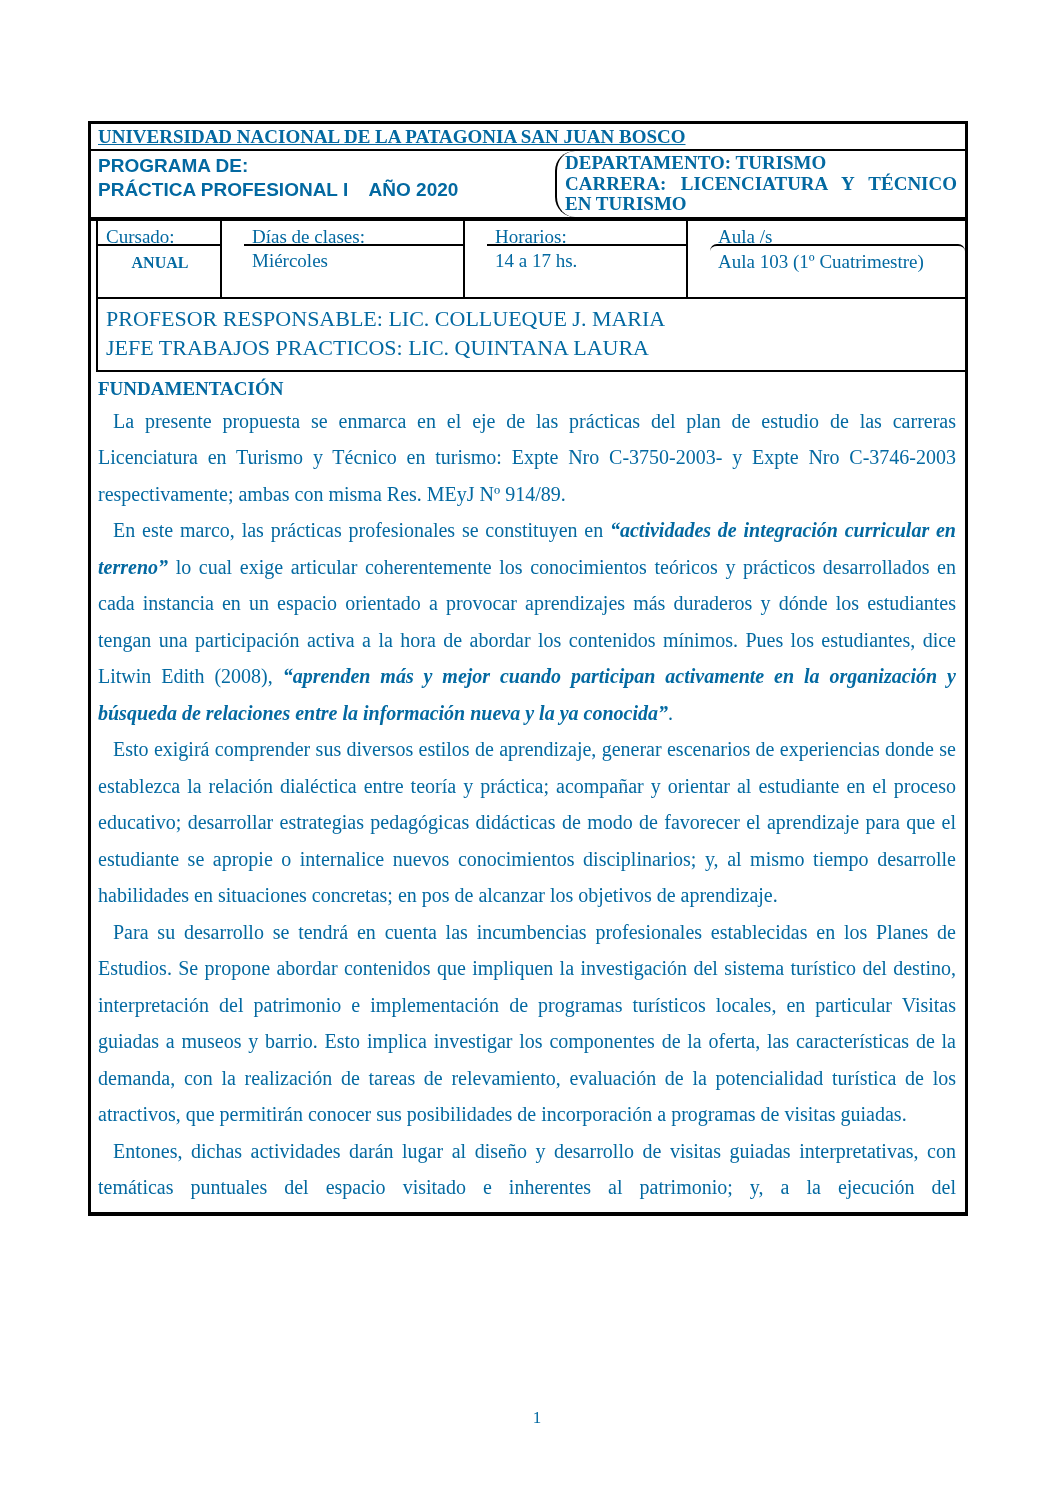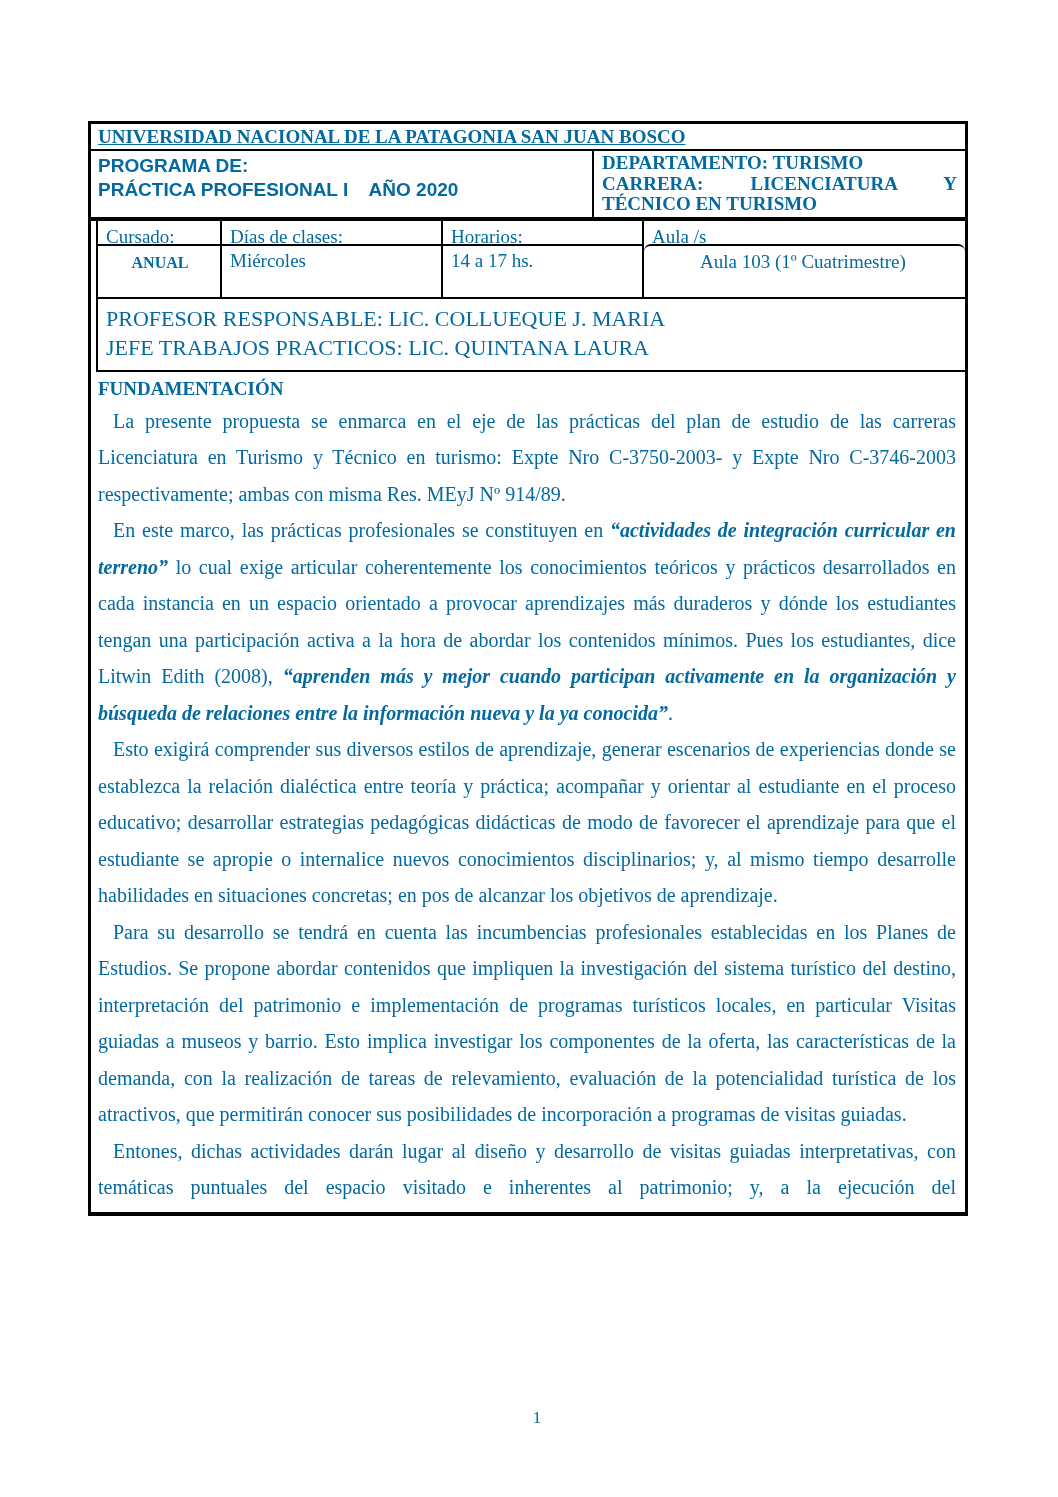--- a/index.html
+++ b/index.html
@@ -28,45 +28,46 @@
     text-decoration:underline;
     border-bottom:2px solid #000;
     white-space:nowrap;
   }
   .hdr-row.faculty{border-bottom:4px solid #000;line-height:20px;}
   .program-row{
     display:flex;
     border-bottom:4px solid #000;
   }
   .program-left{
-    width:501px;
+    width:464px;
     box-sizing:border-box;
     padding:3px 6px 4px 7px;
     font-family:"Liberation Sans","DejaVu Sans",sans-serif;
     font-weight:bold;
     font-size:19px;
     line-height:24px;
   }
   .program-left div{white-space:pre-wrap;}
   .program-right{
     flex:1;
     border-left:2px solid #000;
     padding:2px 8px 2px 8px;
     font-weight:bold;
     font-size:19px;
     line-height:20.5px;
+    border-radius:20px;
   }
   .program-right p{margin:0;}
   .program-right p.justified{text-align:justify;}
   .nested-wrap{padding-left:5px;}
   .ntable{
     border-left:2px solid #000;
     border-bottom:2px solid #000;
   }
-  .nrow{display:flex;}
+  .nrow{display:flex;gap:22px;}
   .nrow.head .ncell{
     padding:4px 6px 3px 8px;
     height:23px;
   }
   .ncell{
     box-sizing:border-box;
     border-right:2px solid #000;
     font-size:19px;
     line-height:24px;
     padding:3px 6px 2px 8px;
@@ -76,21 +77,21 @@
   .c2{width:221px;}
   .c3{width:201px;}
   .c4{flex:1;}
   .nrow.data .ncell{height:53px;border-top:2px solid #000;}
   .cursado-val{
     text-align:center;
     font-weight:bold;
     font-size:16px;
     padding-top:5px;
   }
-  .aula-line{line-height:26px;margin-left:48px;}
+  .aula-line{line-height:26px;}
   .staff-box{
     border-top:2px solid #000;
     padding:5px 8px 7px 8px;
   }
   .staff-line{
     font-size:22px;
     line-height:29.5px;
     white-space:nowrap;
   }
   .section-title{

